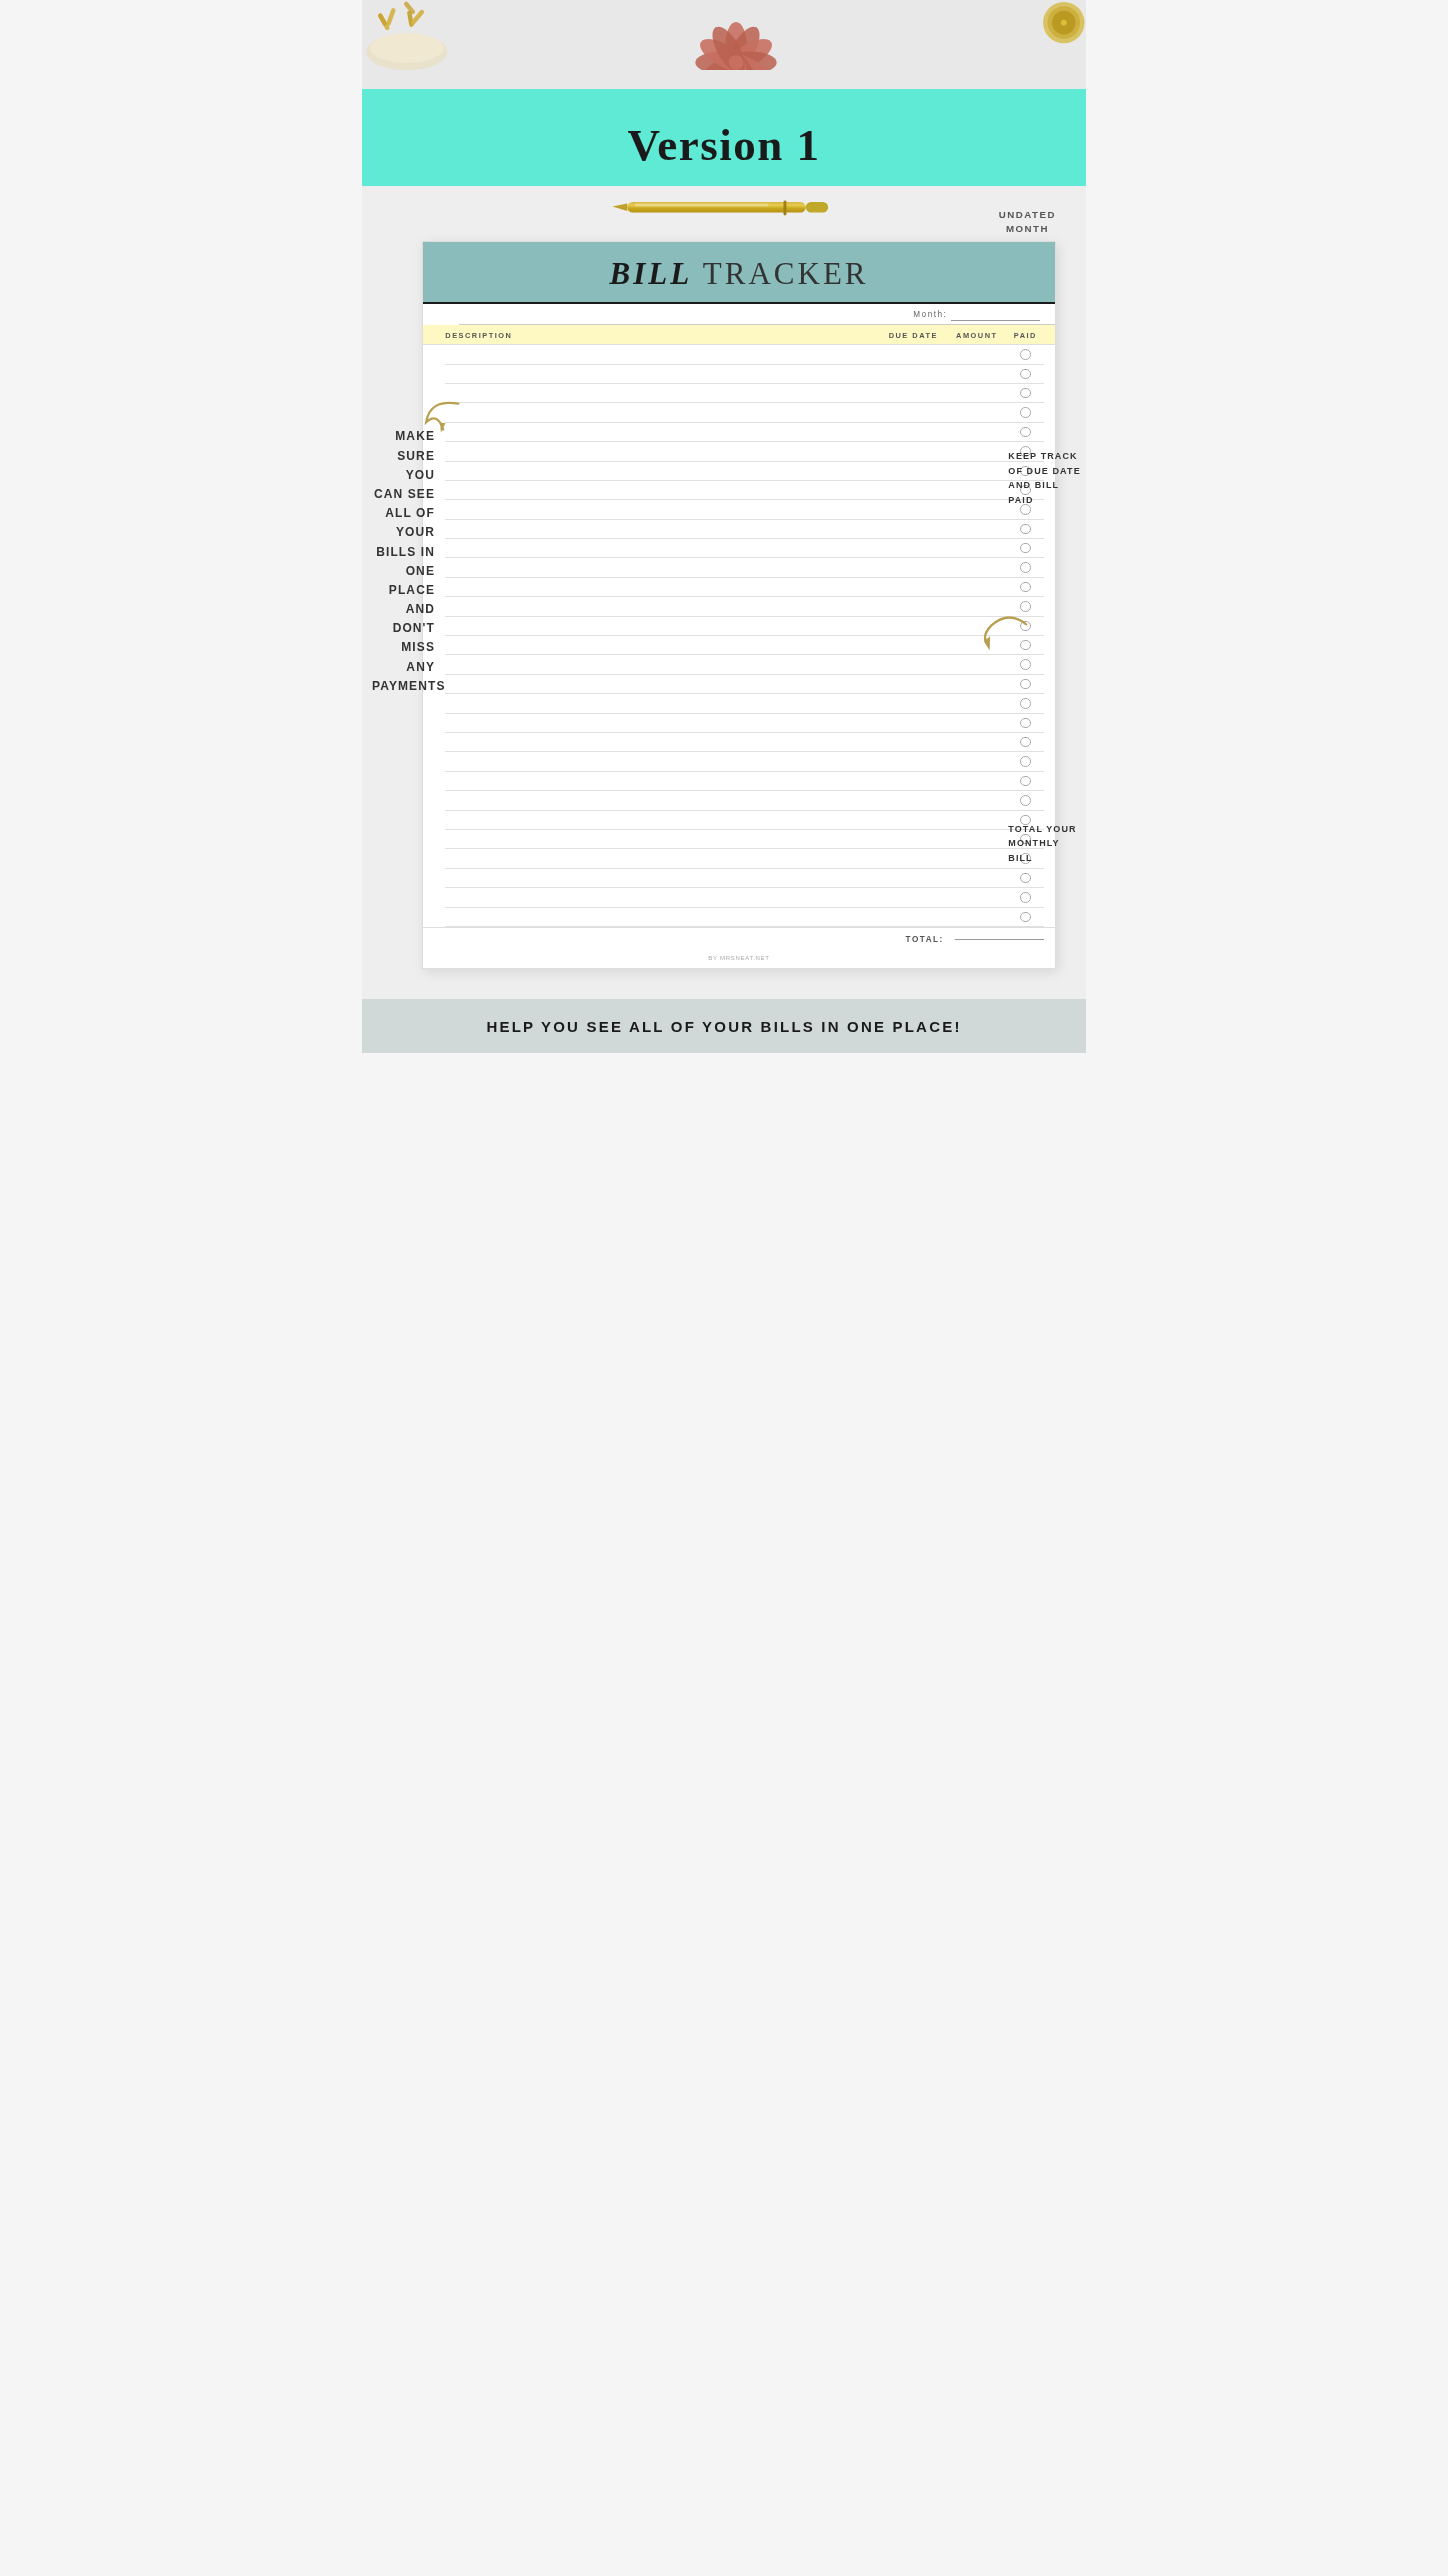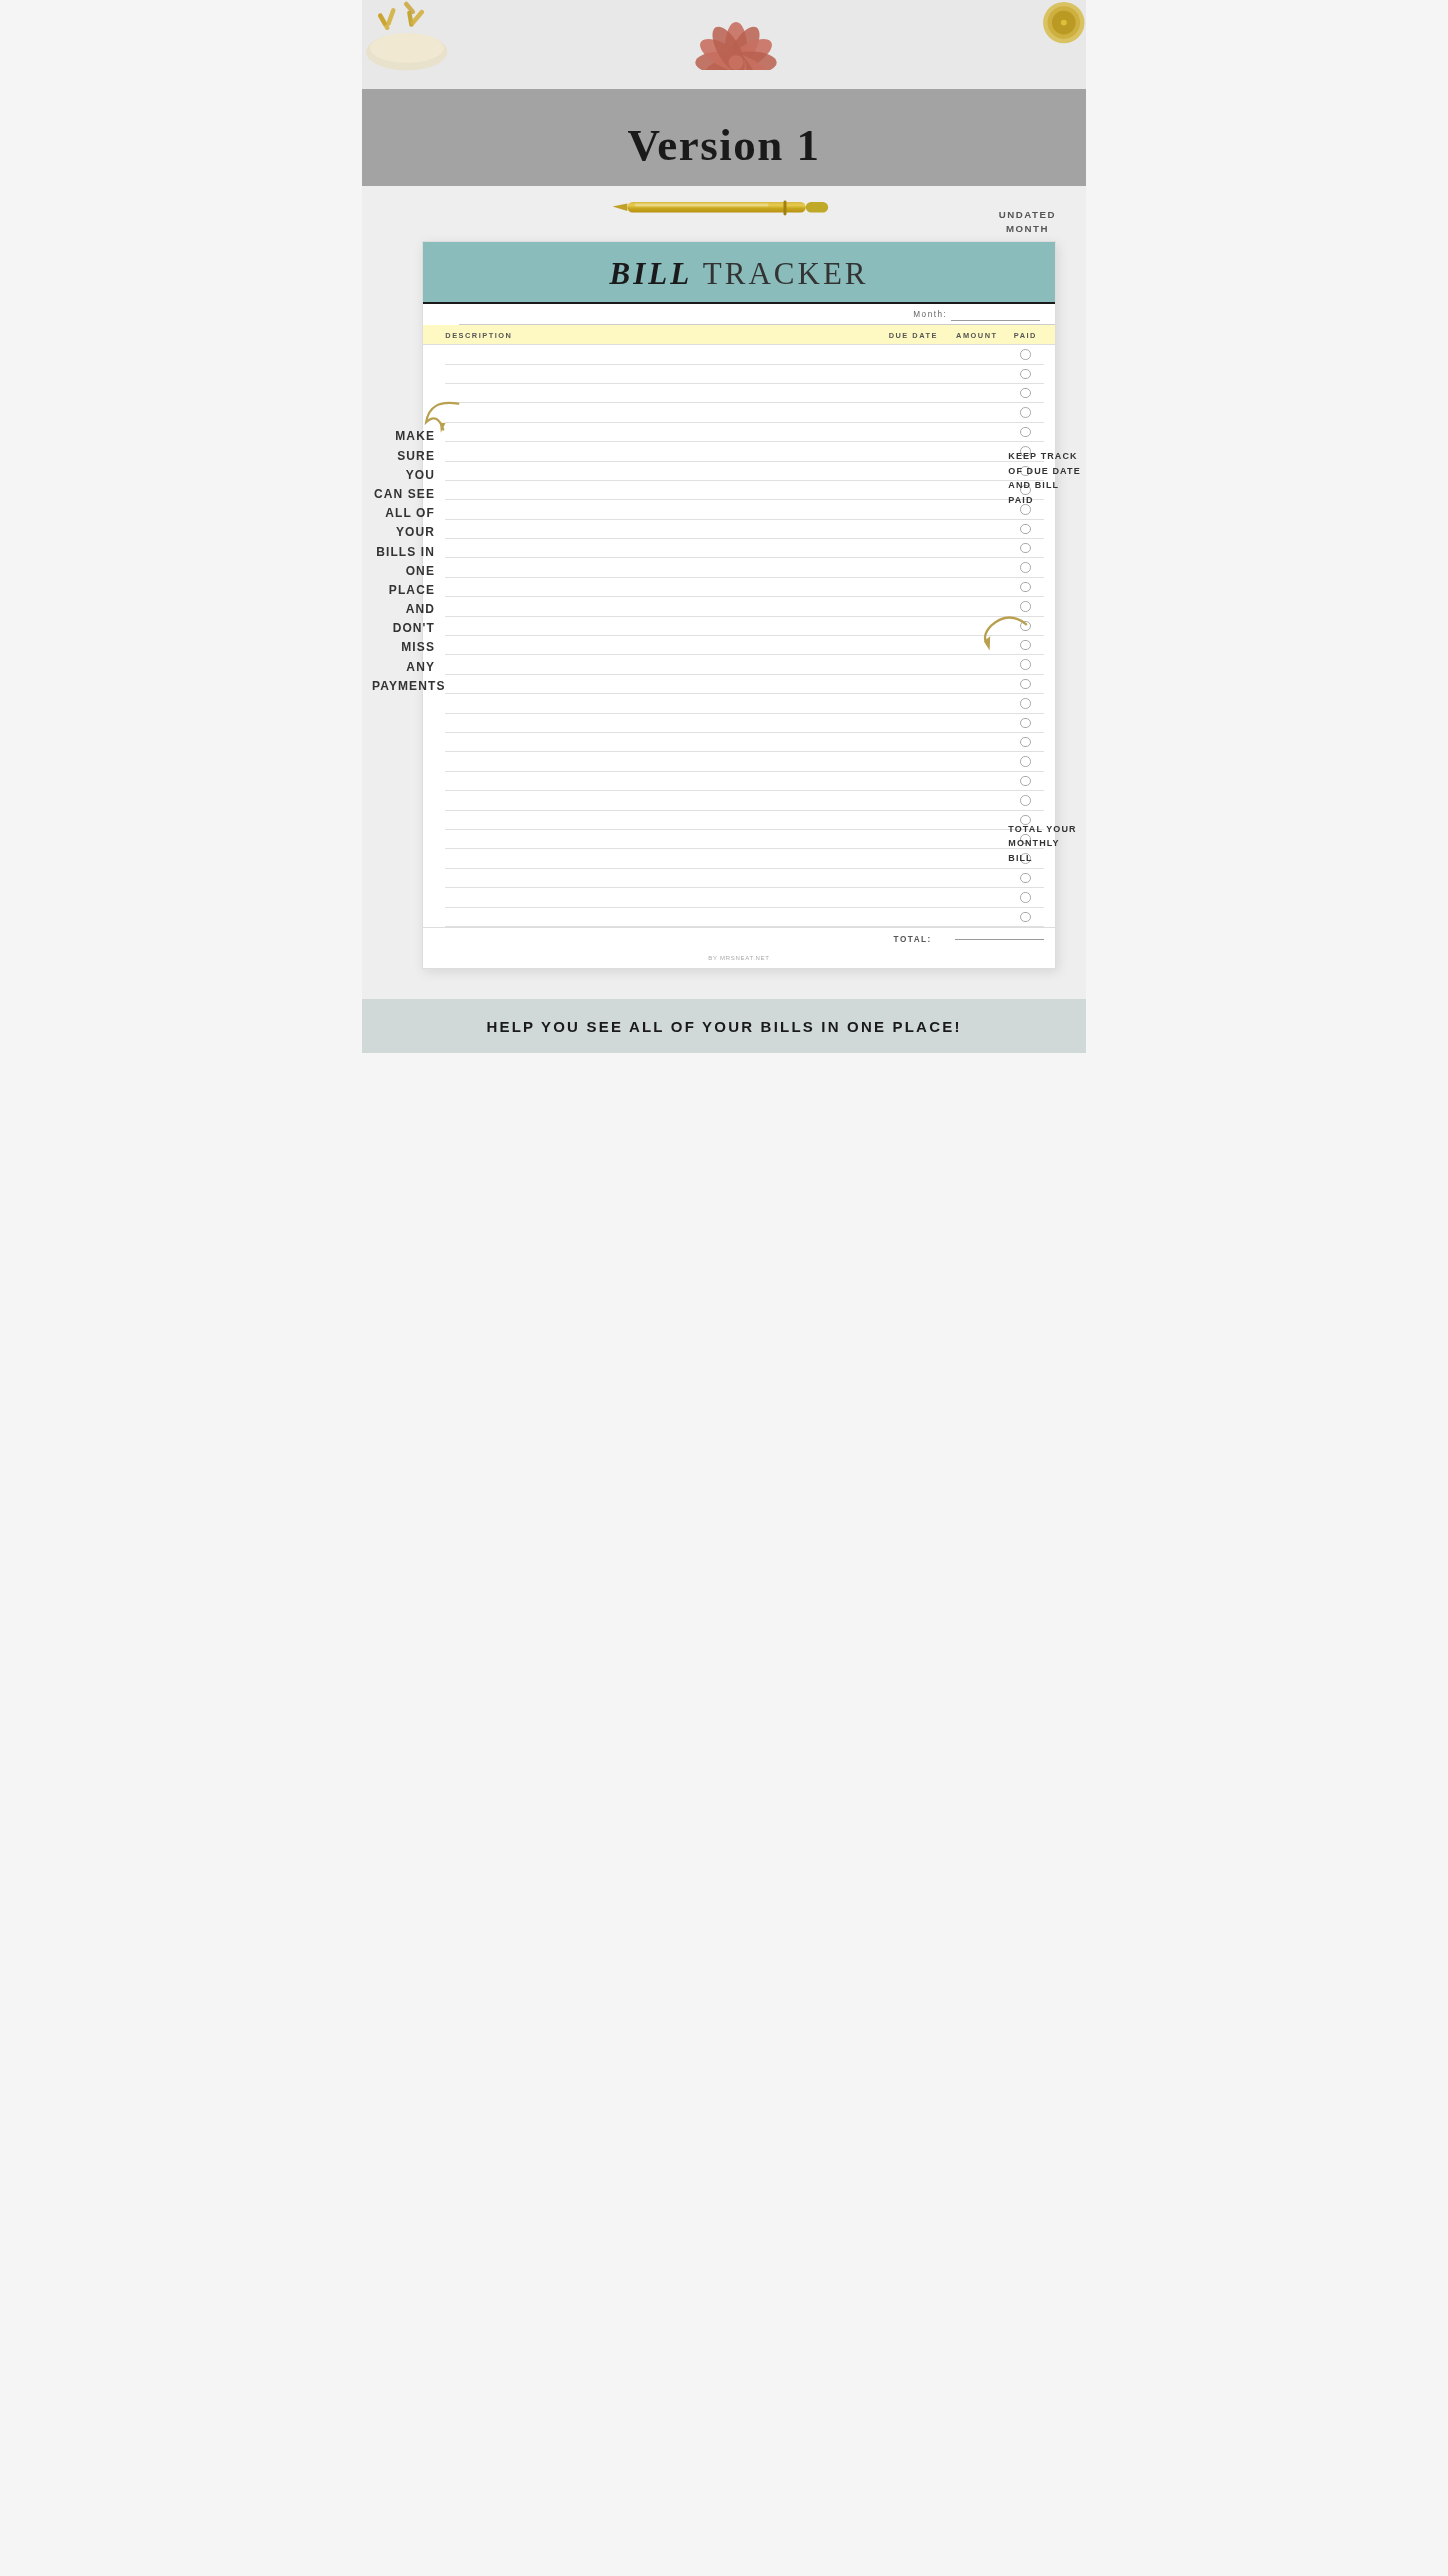--- a/index.html
+++ b/index.html
@@ -25,21 +25,21 @@
       background: #e8e8e8;
       display: flex;
       align-items: flex-start;
       justify-content: space-between;
     }
 
     
     .version-title-section {
       text-align: center;
       padding: 30px 0 15px 0;
-      background: #a3a3a3;
+      background: #5eead4;
     }
 
     .version-title {
       font-size: 45px;
       font-weight: 900;
       color: #1a1a1a;
       font-family: Georgia, serif;
       letter-spacing: 1.5px;
     }
 
@@ -254,21 +254,21 @@
       padding: 7.4px 11.2px 7.4px 22.3px;
       border-top: 0.7px solid #ddd;
       font-size: 8.2px;
       color: #555;
       letter-spacing: 1.5px;
       font-family: Arial, sans-serif;
       align-items: center;
     }
 
     .total-label {
-      margin-right: 23px;
+      margin-right: 11px;
       font-weight: 600;
     }
 
     .total-line {
       border-bottom: 0.7px solid #999;
       width: 89px;
       display: inline-block;
     }
 
     .by-label {

